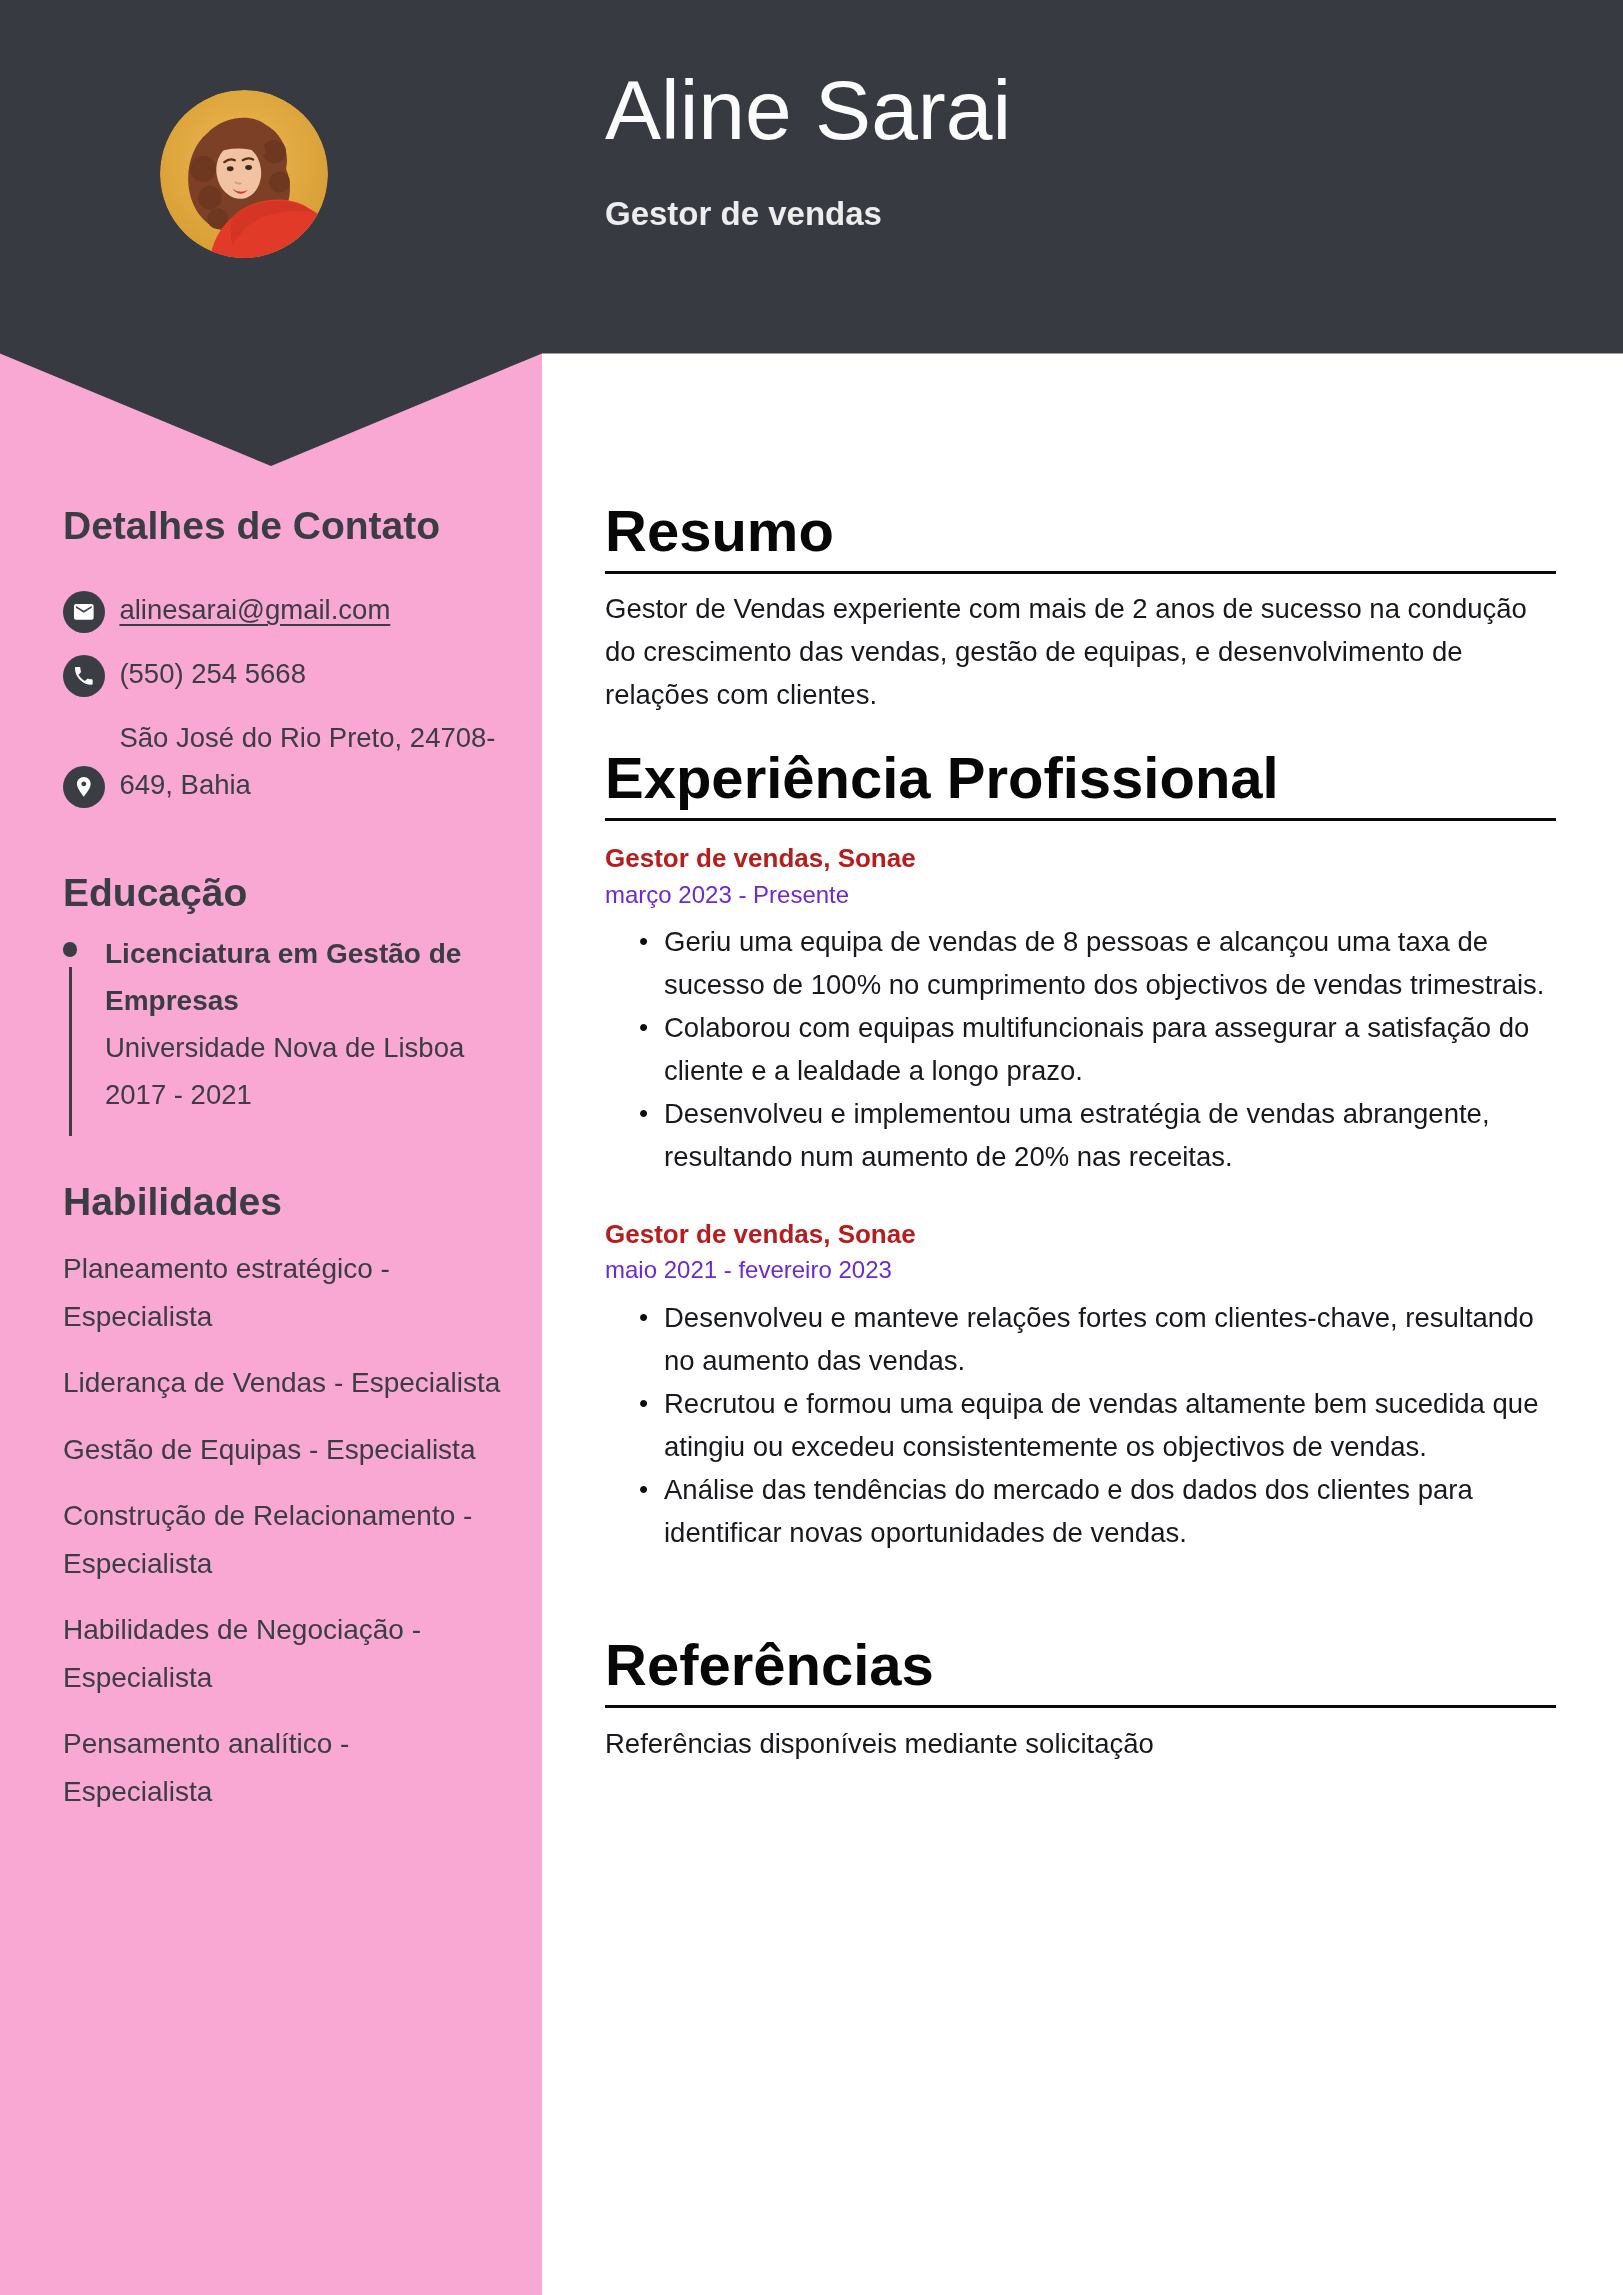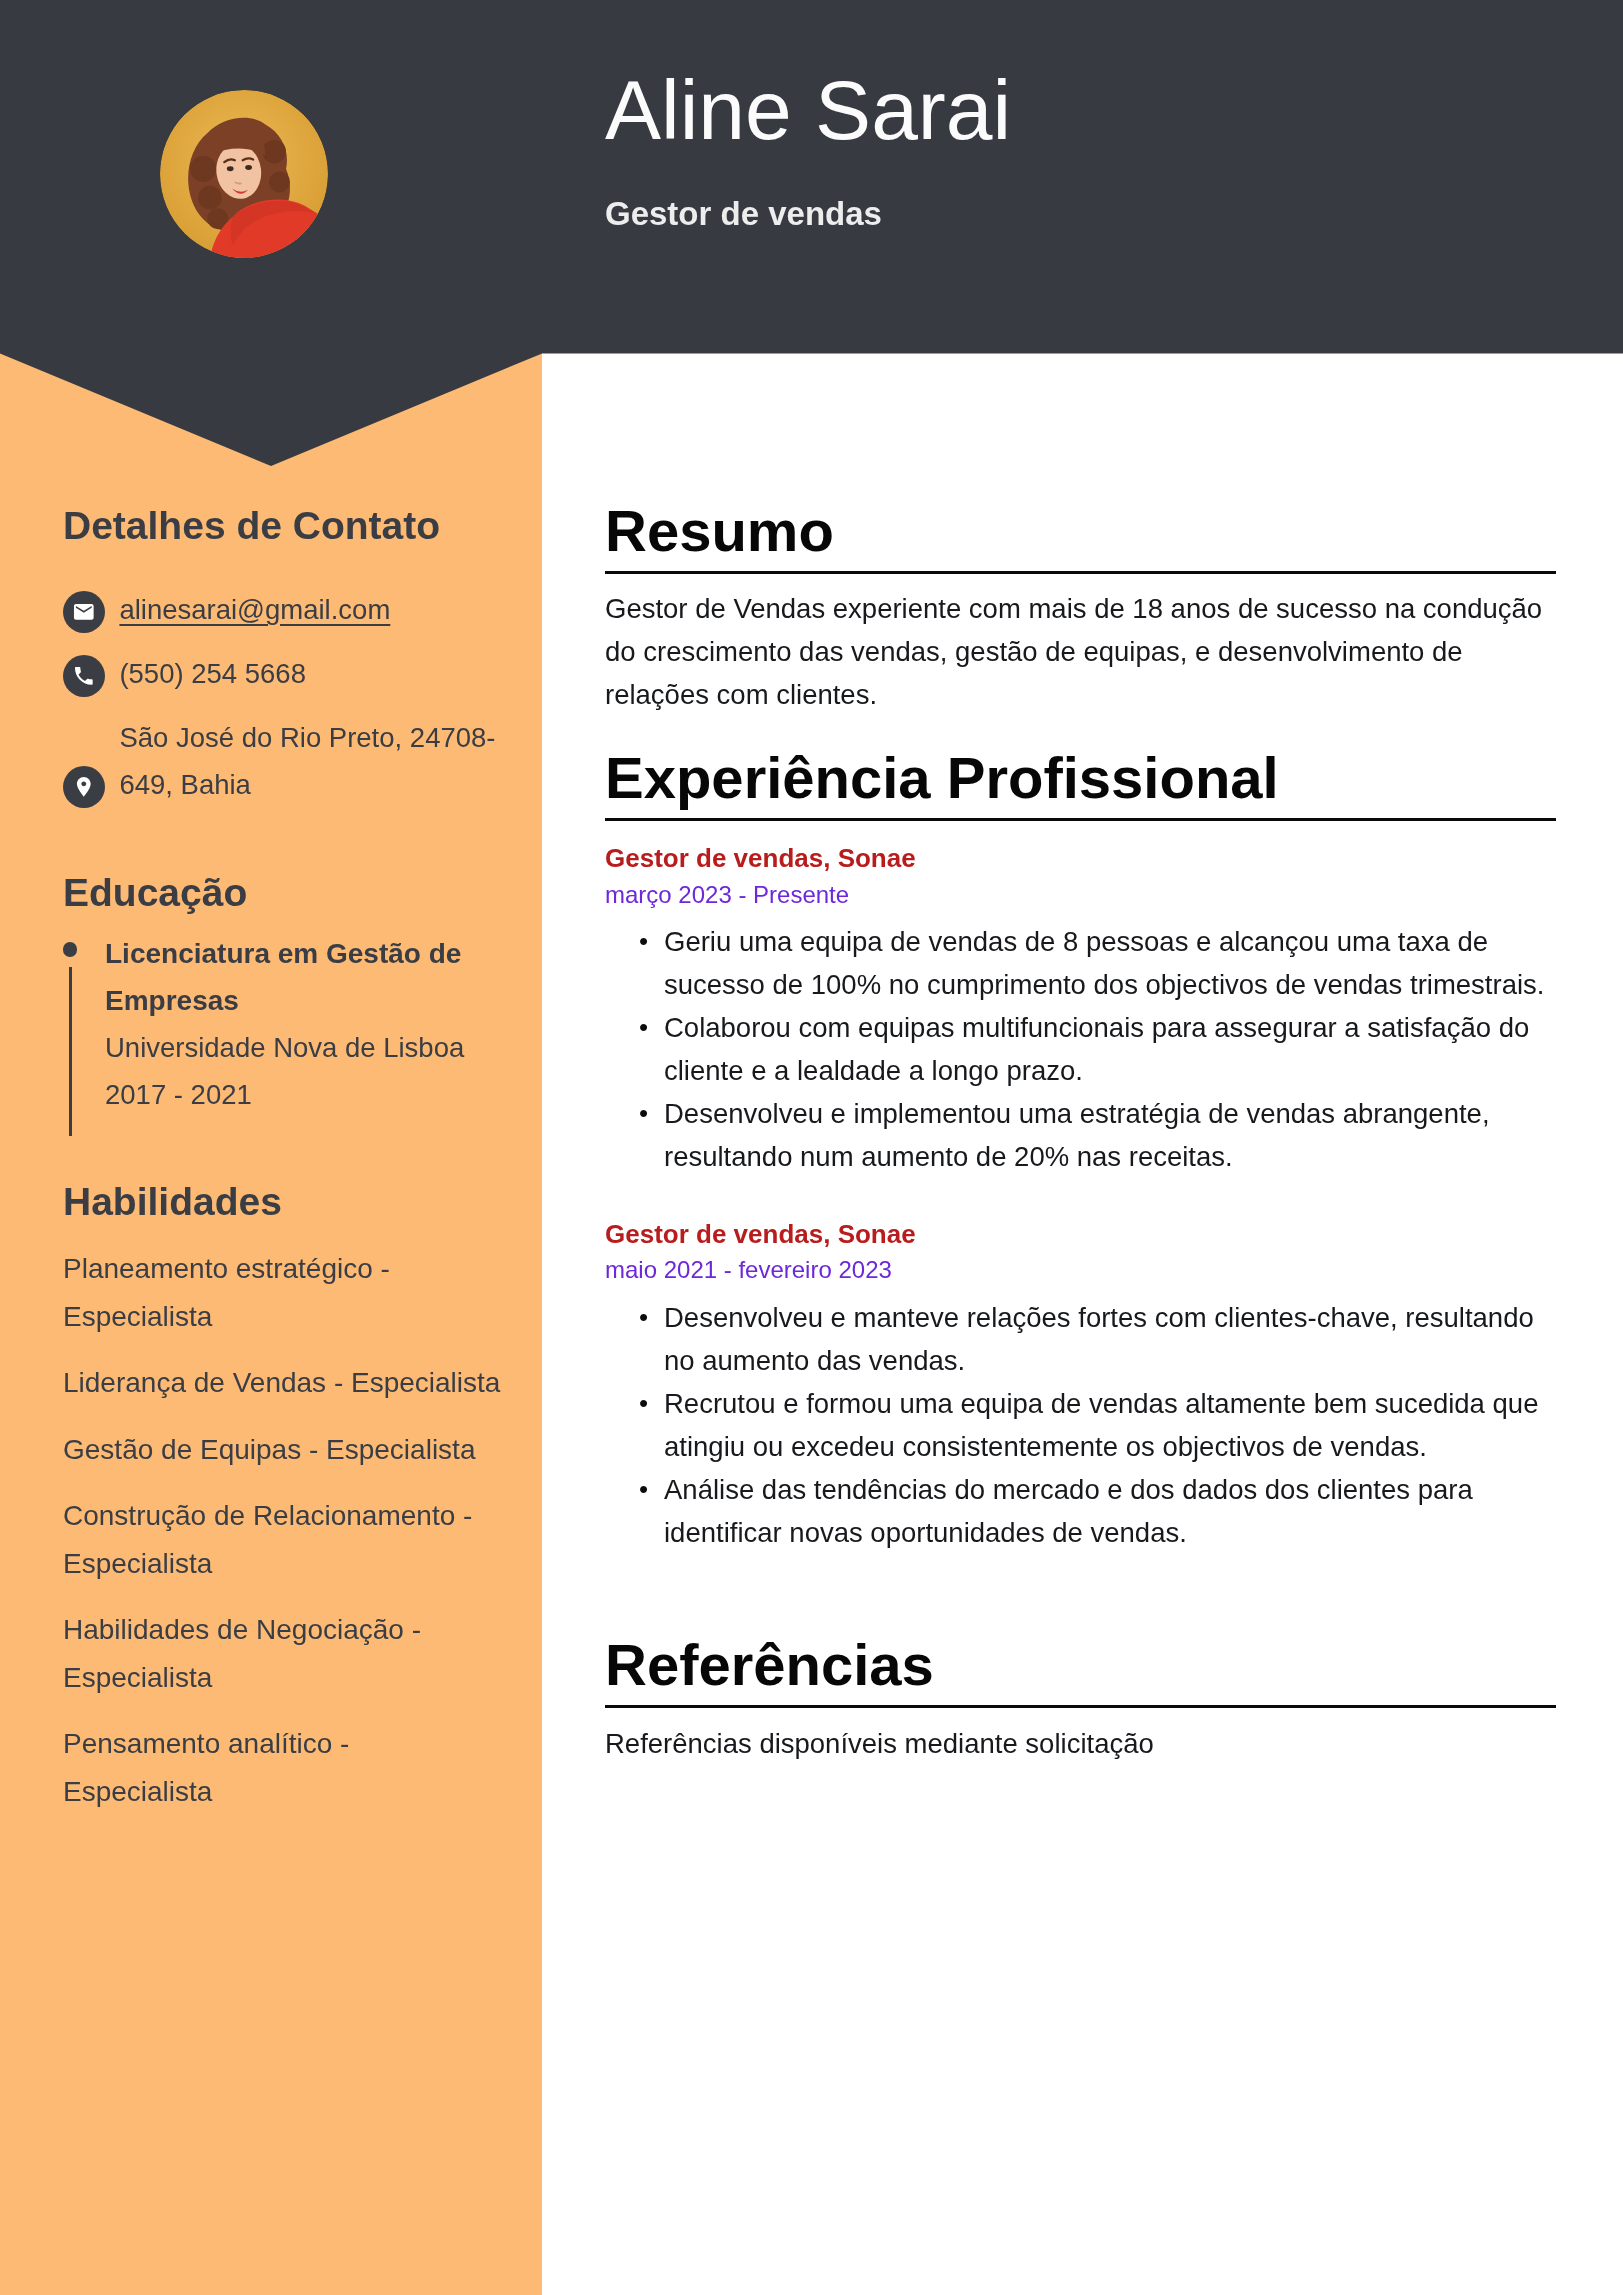--- a/index.html
+++ b/index.html
@@ -8,21 +8,21 @@
     width:1623px;
     height:2295px;
     background:#ffffff;
     overflow:hidden;
     font-family:"Liberation Sans","DejaVu Sans",sans-serif;
     color:#17191d;
   }
   
   .sidebar{
     position:absolute;left:0;top:0;bottom:0;width:542px;
-    background:#fdba74;
+    background:#f9a8d4;
     box-sizing:border-box;
     padding:504px 37px 0 63px;
     z-index:1;
   }
   .side-heading{
     font-size:39px;line-height:43px;font-weight:600;color:#3a3d44;margin:0;
   }
   .contact-list{margin-top:39px;}
   .contact-row{display:flex;align-items:flex-end;margin-bottom:17px;}
   .cicon{
@@ -180,21 +180,21 @@
   </div>
 
   <div class="header-text">
     <h1 class="person-name">Aline Sarai</h1>
     <p class="person-title">Gestor de vendas</p>
   </div>
 
   <main class="main">
     <section>
       <h2 class="main-heading">Resumo</h2>
-      <p class="summary-text">Gestor de Vendas experiente com mais de 18 anos de sucesso na condução do crescimento das vendas, gestão de equipas, e desenvolvimento de relações com clientes.</p>
+      <p class="summary-text">Gestor de Vendas experiente com mais de 2 anos de sucesso na condução do crescimento das vendas, gestão de equipas, e desenvolvimento de relações com clientes.</p>
     </section>
 
     <section class="section-exp">
       <h2 class="main-heading">Experiência Profissional</h2>
 
       <div class="job">
         <h4 class="job-title">Gestor de vendas, Sonae</h4>
         <p class="job-dates">março 2023 - Presente</p>
         <ul class="job-bullets">
           <li>

